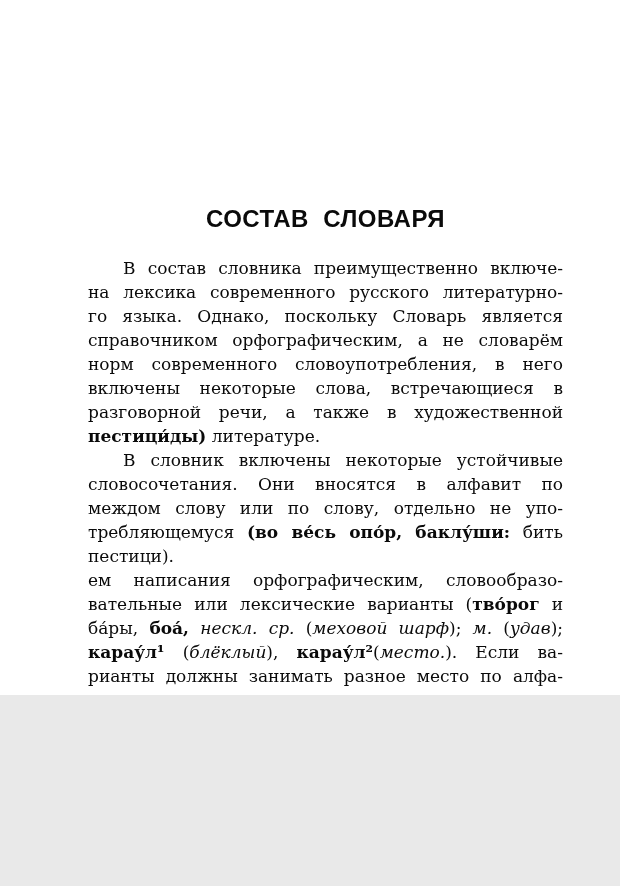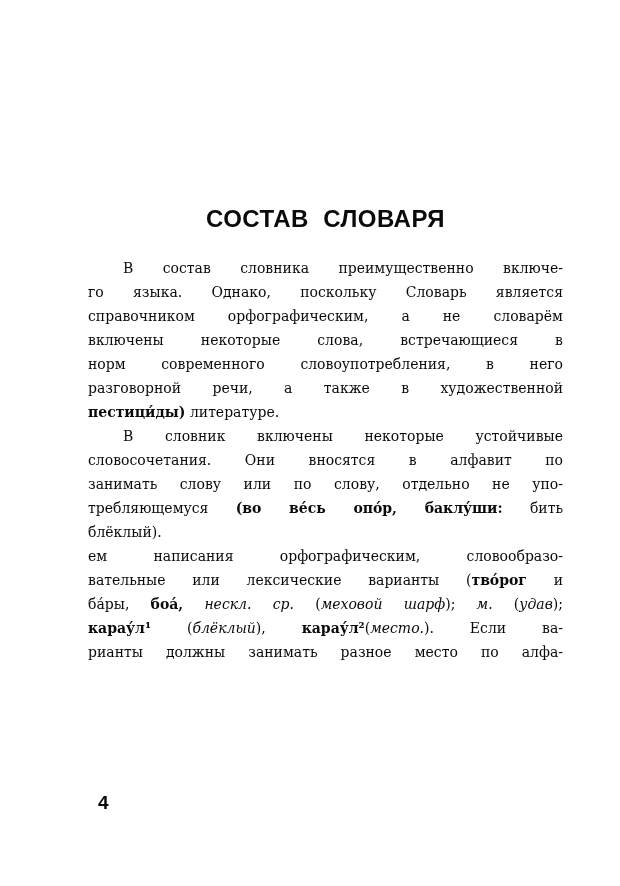--- a/index.html
+++ b/index.html
@@ -1,19 +1,19 @@
 <!DOCTYPE html>
 <html><head>
 <meta charset="utf-8">
 <style>
   html, body { margin: 0; padding: 0; background: #e9e9e9; }
   .page {
     position: relative;
     width: 620px;
-    height: 886px;
+    height: 695px;
     margin: 0 auto;
     background: #ffffff;
     font-family: "DejaVu Serif", serif;
     color: #0a0a0a;
     overflow: hidden;
   }
   .title {
     position: absolute;
     top: 205px;
     left: 88px;
@@ -29,21 +29,21 @@
   }
   .body-text {
     position: absolute;
     left: 88px;
     top: 256px;
     width: 475px;
   }
   .line {
     height: 24px;
     line-height: 24px;
-    font-size: 14px;
+    font-size: 17px;
     text-align: justify;
     text-align-last: justify;
     white-space: normal;
   }
   .line.last { text-align-last: left; }
   .line.indent { text-indent: 35px; }
   .r { font-weight: normal; font-style: normal; }
   .b { font-weight: bold; font-style: normal; }
   .i { font-weight: normal; font-style: italic; }
   .page-number {
@@ -56,31 +56,32 @@
     color: #0a0a0a;
   }
 </style>
 </head>
 <body>
 
 <div class="page">
   <h1 class="title">СОСТАВ  СЛОВАРЯ</h1>
   <div class="body-text" id="body-text">
       <div class="line indent"><span class="r">В состав словника преимущественно включе-</span></div>
+      <div class="line"><span class="r">на лексика современного русского литературно-</span></div>
       <div class="line"><span class="r">го языка. Однако, поскольку Словарь является</span></div>
       <div class="line"><span class="r">справочником орфографическим, а не словарём</span></div>
+      <div class="line"><span class="r">норм современного словоупотребления, в него</span></div>
       <div class="line"><span class="r">включены некоторые слова, встречающиеся в</span></div>
-      <div class="line"><span class="r">норм современного словоупотребления, в него</span></div>
       <div class="line"><span class="r">разговорной речи, а также в художественной</span></div>
       <div class="line last"><span class="b">пестици́ды)</span><span class="r"> литературе.</span></div>
       <div class="line indent"><span class="r">В словник включены некоторые устойчивые</span></div>
       <div class="line"><span class="r">словосочетания. Они вносятся в алфавит по</span></div>
-      <div class="line"><span class="r">занимать слову или по слову, отдельно не упо-</span></div>
+      <div class="line"><span class="r">междом слову или по слову, отдельно не упо-</span></div>
       <div class="line"><span class="r">требляющемуся </span><span class="b">(во ве́сь опо́р, баклу́ши:</span><span class="r"> бить</span></div>
-      <div class="line last"><span class="r">блёклый).</span></div>
+      <div class="line last"><span class="r">пестици).</span></div>
       <div class="line"><span class="r">ем написания орфографическим, словообразо-</span></div>
       <div class="line"><span class="r">вательные или лексические варианты (</span><span class="b">тво́рог</span><span class="r"> и</span></div>
       <div class="line"><span class="r">ба́ры, </span><span class="b">боа́,</span><span class="r"> </span><span class="i">нескл. ср.</span><span class="r"> (</span><span class="i">меховой шарф</span><span class="r">); </span><span class="i">м.</span><span class="r"> (</span><span class="i">удав</span><span class="r">);</span></div>
       <div class="line"><span class="b">карау́л¹</span><span class="r"> (</span><span class="i">блёклый</span><span class="r">), </span><span class="b">карау́л²</span><span class="r">(</span><span class="i">место.</span><span class="r">). Если ва-</span></div>
       <div class="line"><span class="r">рианты должны занимать разное место по алфа-</span></div>
     </div>
   <div class="page-number">4</div>
 </div>
 
 </body></html>

